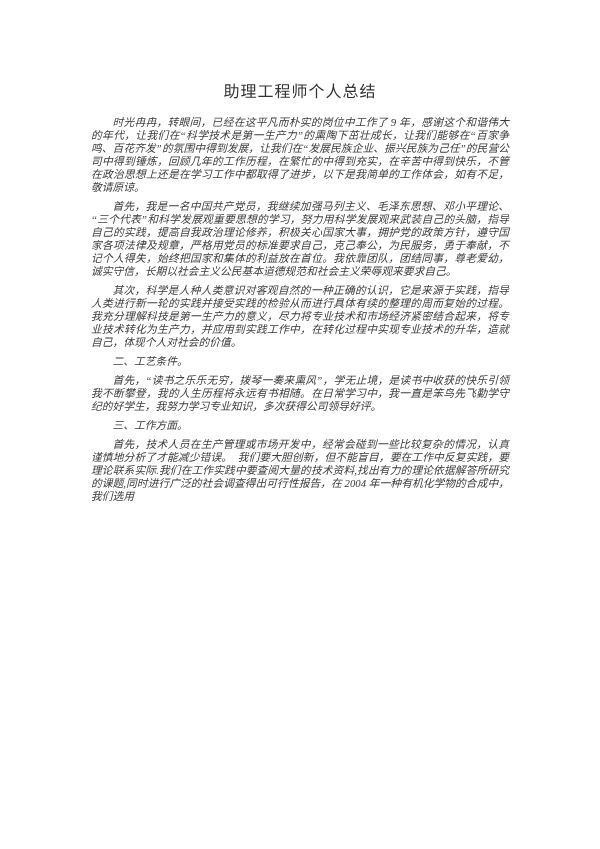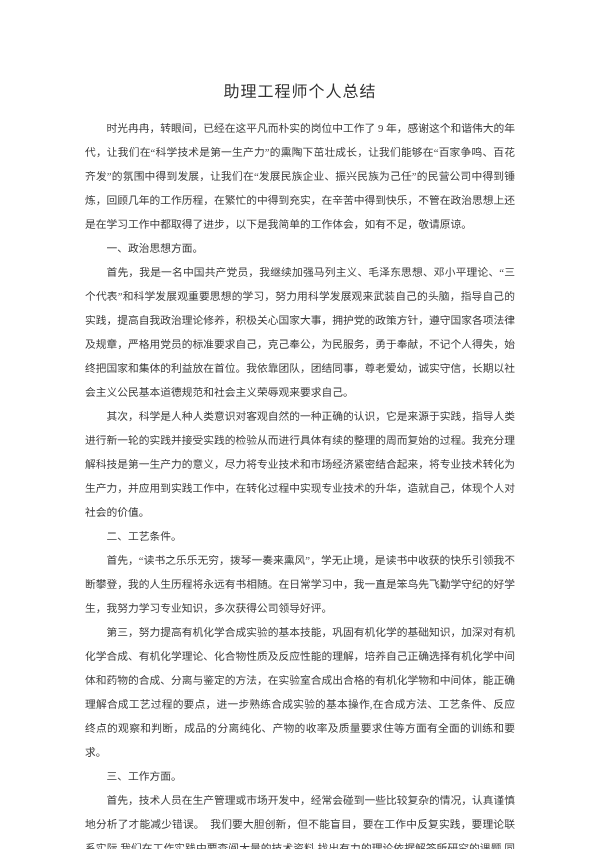--- a/index.html
+++ b/index.html
@@ -22,38 +22,37 @@
   .doc-title {
     margin: 0 0 14px 0;
     font-size: 16px;
     font-weight: 400;
     line-height: 20px;
     text-align: center;
     color: #333333;
     letter-spacing: 1px;
   }
   .doc-body p {
-    margin: 0;
+    margin: 6px;
     font-size: 10.75px;
-    line-height: 24px;
+    line-height: 13px;
     text-align: justify;
     text-justify: inter-ideograph;
     text-indent: 2em;
     word-break: break-all;
+    font-style: italic;
   }
 </style>
 </head>
 <body>
 
 <div class="page">
   <h1 class="doc-title">助理工程师个人总结</h1>
   <div class="doc-body" id="doc-body">
       <p>时光冉冉，转眼间，已经在这平凡而朴实的岗位中工作了 9 年，感谢这个和谐伟大的年代，让我们在“科学技术是第一生产力”的熏陶下茁壮成长，让我们能够在“百家争鸣、百花齐发”的氛围中得到发展，让我们在“发展民族企业、振兴民族为己任”的民营公司中得到锤炼，回顾几年的工作历程，在繁忙的中得到充实，在辛苦中得到快乐，不管在政治思想上还是在学习工作中都取得了进步，以下是我简单的工作体会，如有不足，敬请原谅。</p>
-      <p>一、政治思想方面。</p>
       <p>首先，我是一名中国共产党员，我继续加强马列主义、毛泽东思想、邓小平理论、“三个代表”和科学发展观重要思想的学习，努力用科学发展观来武装自己的头脑，指导自己的实践，提高自我政治理论修养，积极关心国家大事，拥护党的政策方针，遵守国家各项法律及规章，严格用党员的标准要求自己，克己奉公，为民服务，勇于奉献，不记个人得失，始终把国家和集体的利益放在首位。我依靠团队，团结同事，尊老爱幼，诚实守信，长期以社会主义公民基本道德规范和社会主义荣辱观来要求自己。</p>
       <p>其次，科学是人种人类意识对客观自然的一种正确的认识，它是来源于实践，指导人类进行新一轮的实践并接受实践的检验从而进行具体有续的整理的周而复始的过程。我充分理解科技是第一生产力的意义，尽力将专业技术和市场经济紧密结合起来，将专业技术转化为生产力，并应用到实践工作中，在转化过程中实现专业技术的升华，造就自己，体现个人对社会的价值。</p>
       <p>二、工艺条件。</p>
       <p>首先，“读书之乐乐无穷，拨琴一奏来熏风”，学无止境，是读书中收获的快乐引领我不断攀登，我的人生历程将永远有书相随。在日常学习中，我一直是笨鸟先飞勤学守纪的好学生，我努力学习专业知识，多次获得公司领导好评。</p>
-      <p>第三，努力提高有机化学合成实验的基本技能，巩固有机化学的基础知识，加深对有机化学合成、有机化学理论、化合物性质及反应性能的理解，培养自己正确选择有机化学中间体和药物的合成、分离与鉴定的方法，在实验室合成出合格的有机化学物和中间体，能正确理解合成工艺过程的要点，进一步熟练合成实验的基本操作,在合成方法、工艺条件、反应终点的观察和判断，成品的分离纯化、产物的收率及质量要求住等方面有全面的训练和要求。</p>
       <p>三、工作方面。</p>
       <p>首先，技术人员在生产管理或市场开发中，经常会碰到一些比较复杂的情况，认真谨慎地分析了才能减少错误。　我们要大胆创新，但不能盲目，要在工作中反复实践，要理论联系实际.我们在工作实践中要查阅大量的技术资料,找出有力的理论依据解答所研究的课题,同时进行广泛的社会调查得出可行性报告，在 2004 年一种有机化学物的合成中，我们选用</p>
     </div>
 </div>
 
 </body></html>

